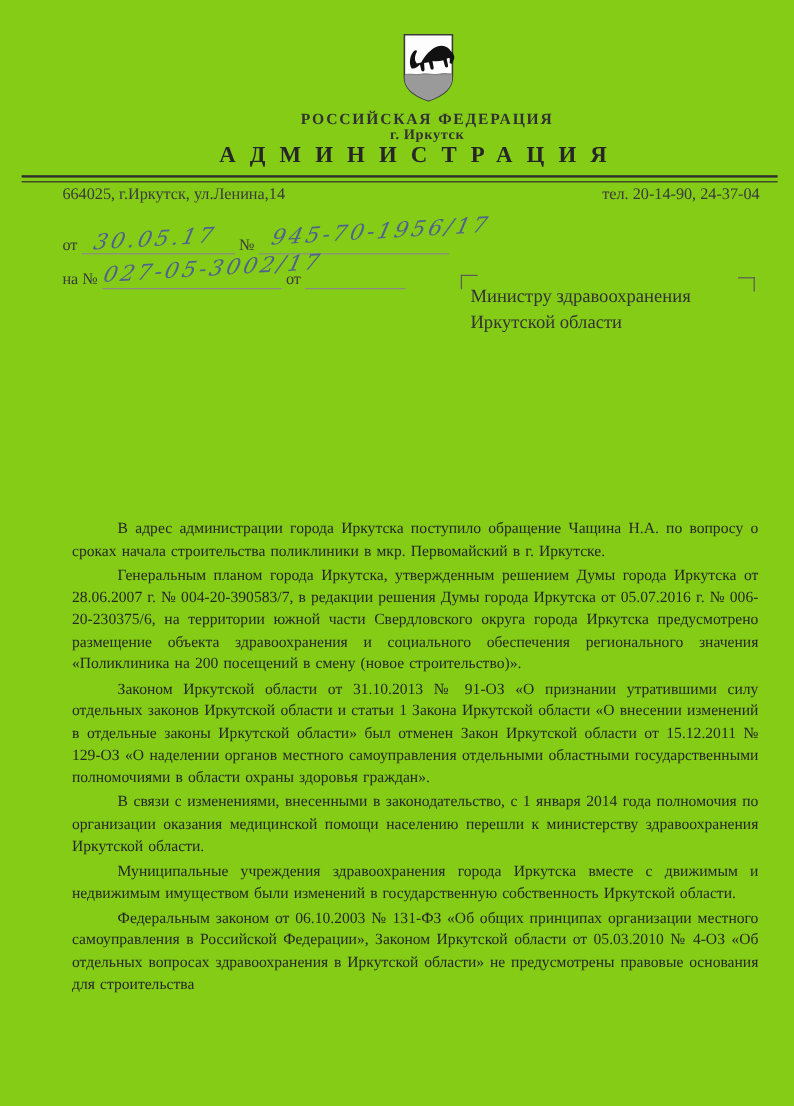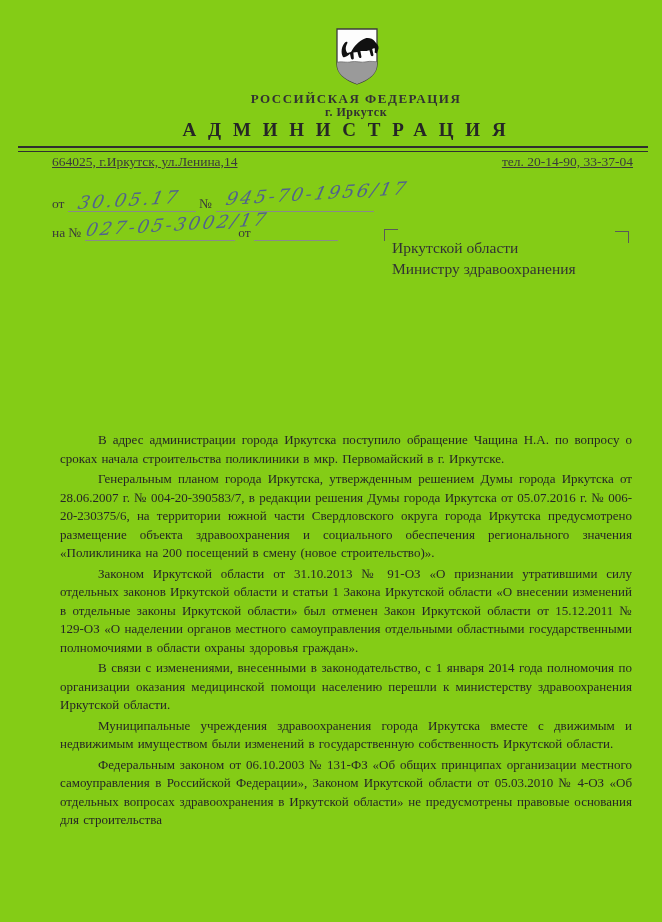--- a/index.html
+++ b/index.html
@@ -17,21 +17,21 @@
   .country{position:absolute;left:0;top:91px;width:712px;text-align:center;
     font-weight:bold;font-size:13px;letter-spacing:1.5px;color:#323232;}
   .hd-city{position:absolute;left:0;top:105px;width:712px;text-align:center;
     font-weight:bold;font-size:12px;letter-spacing:0.5px;color:#323232;}
   .org{position:absolute;left:0;top:119px;width:700px;text-align:center;
     font-weight:bold;font-size:19px;letter-spacing:0.62em;color:#262626;}
   .rule{position:absolute;left:18px;right:14px;top:146px;height:3px;
     border-top:2.5px solid #2f2f2f;border-bottom:1.2px solid #2f2f2f;}
   .contacts{position:absolute;left:52px;right:29px;top:154px;
     display:flex;justify-content:space-between;
-    font-size:13.5px;color:#3a3a3a;text-decoration:underline;}
+    font-size:13.5px;color:#3a3a3a;}
   
   .ref{position:absolute;left:52px;top:196px;width:330px;font-size:13.5px;color:#3a3a3a;}
   .ref-row{position:relative;height:29px;white-space:nowrap;}
   .blank{display:inline-block;border-bottom:1.2px solid #8a8a8a;height:15px;
     vertical-align:bottom;}
   .hand{
     position:absolute;
     font-family:"DejaVu Serif", serif;font-style:italic;
     color:#51618f;letter-spacing:2.5px;font-size:18px;
     transform:skewX(-16deg) rotate(-3.5deg);transform-origin:left bottom;
@@ -83,21 +83,21 @@
     </g>
   </svg>
 
   <div class="country">РОССИЙСКАЯ ФЕДЕРАЦИЯ</div>
   <div class="hd-city">г. Иркутск</div>
   <div class="org">АДМИНИСТРАЦИЯ</div>
   <div class="rule"></div>
 
   <div class="contacts">
     <span>664025, г.Иркутск, ул.Ленина,14</span>
-    <span>тел. 20-14-90, 33-37-04</span>
+    <span>тел. 20-14-90, 24-37-04</span>
   </div>
 
   <div class="ref">
     <div class="ref-row">
       <span>от</span>
       <span class="blank" style="width:128px;"></span>
       <span>№</span>
       <span class="blank" style="width:158px;"></span>
       <span class="hand" style="left:24px;top:-4px;">30.05.17</span>
       <span class="hand" style="left:172px;top:-8px;">945-70-1956/17</span>
@@ -107,22 +107,22 @@
       <span class="blank" style="width:150px;"></span>
       <span>от</span>
       <span class="blank" style="width:84px;"></span>
       <span class="hand" style="left:32px;top:-6px;">027-05-3002/17</span>
     </div>
   </div>
 
   <div class="bracket bracket-left"></div>
   <div class="bracket bracket-right"></div>
   <div class="recipient">
+    <div>Министру здравоохранения</div>
     <div>Иркутской области</div>
-    <div>Министру здравоохранения</div>
   </div>
 
   <div class="body-text">
     <p>В адрес администрации города Иркутска поступило обращение Чащина Н.А. по вопросу о сроках начала строительства поликлиники в мкр. Первомайский в г. Иркутске.</p>
     <p>Генеральным планом города Иркутска, утвержденным решением Думы города Иркутска от 28.06.2007 г. № 004-20-390583/7, в редакции решения Думы города Иркутска от 05.07.2016 г. № 006-20-230375/6, на территории южной части Свердловского округа города Иркутска предусмотрено размещение объекта здравоохранения и социального обеспечения регионального значения «Поликлиника на 200 посещений в смену (новое строительство)».</p>
     <p>Законом Иркутской области от 31.10.2013 № 91-ОЗ «О признании утратившими силу отдельных законов Иркутской области и статьи 1 Закона Иркутской области «О внесении изменений в отдельные законы Иркутской области» был отменен Закон Иркутской области от 15.12.2011 № 129-ОЗ «О наделении органов местного самоуправления отдельными областными государственными полномочиями в области охраны здоровья граждан».</p>
     <p>В связи с изменениями, внесенными в законодательство, с 1 января 2014 года полномочия по организации оказания медицинской помощи населению перешли к министерству здравоохранения Иркутской области.</p>
     <p>Муниципальные учреждения здравоохранения города Иркутска вместе с движимым и недвижимым имуществом были изменений в государственную собственность Иркутской области.</p>
     <p>Федеральным законом от 06.10.2003 № 131-ФЗ «Об общих принципах организации местного самоуправления в Российской Федерации», Законом Иркутской области от 05.03.2010 № 4-ОЗ «Об отдельных вопросах здравоохранения в Иркутской области» не предусмотрены правовые основания для строительства</p>
   </div>

